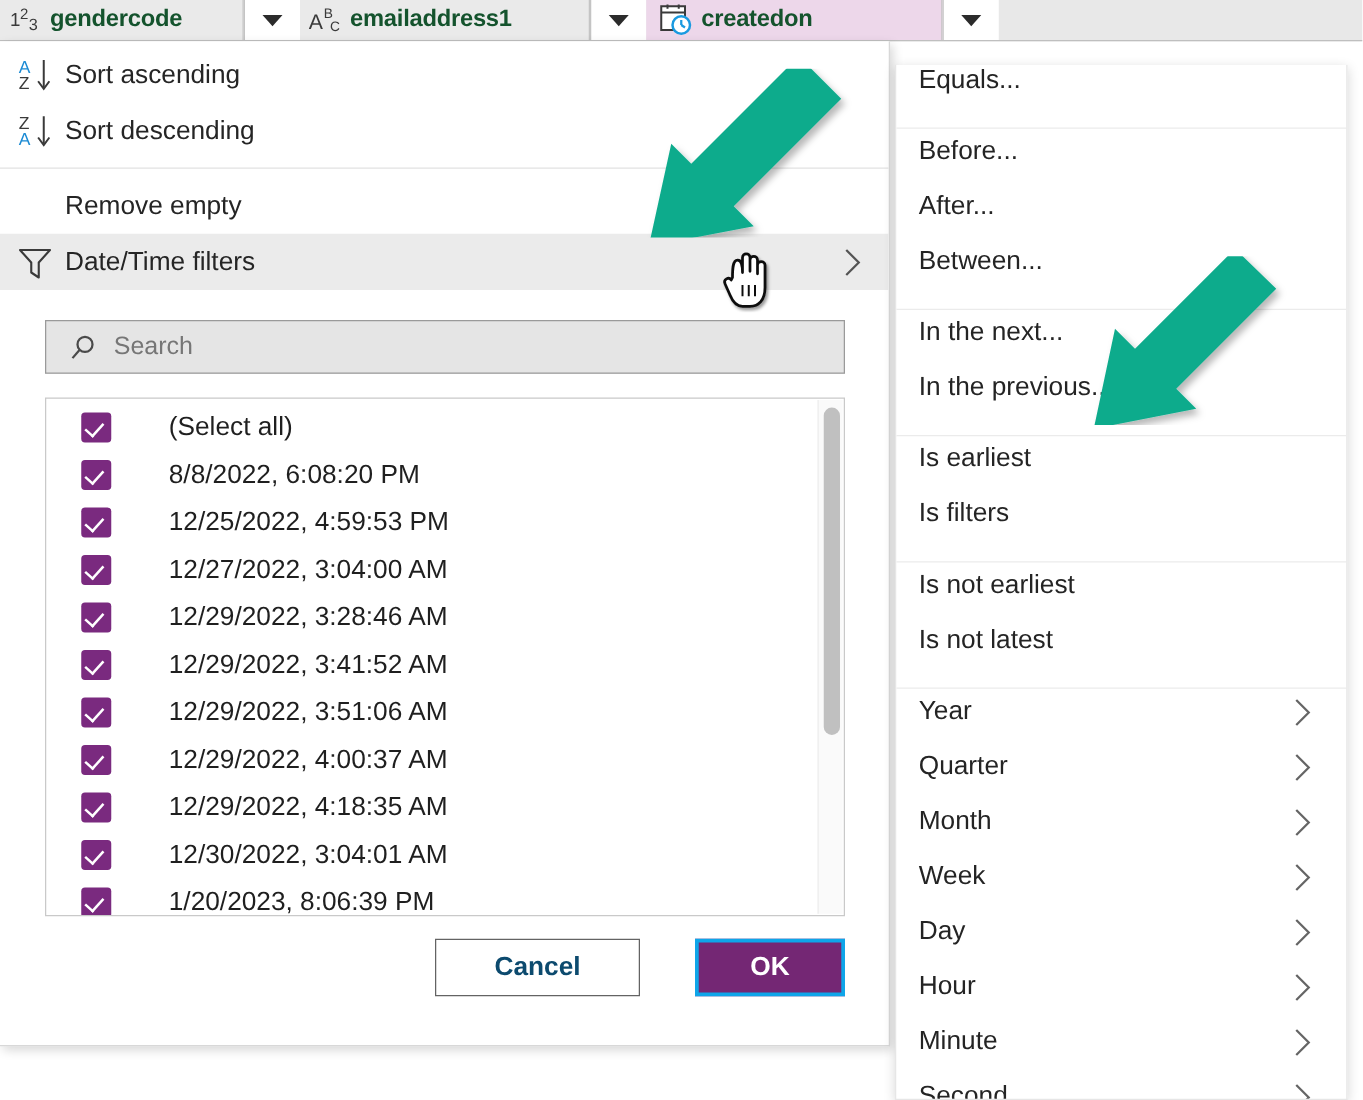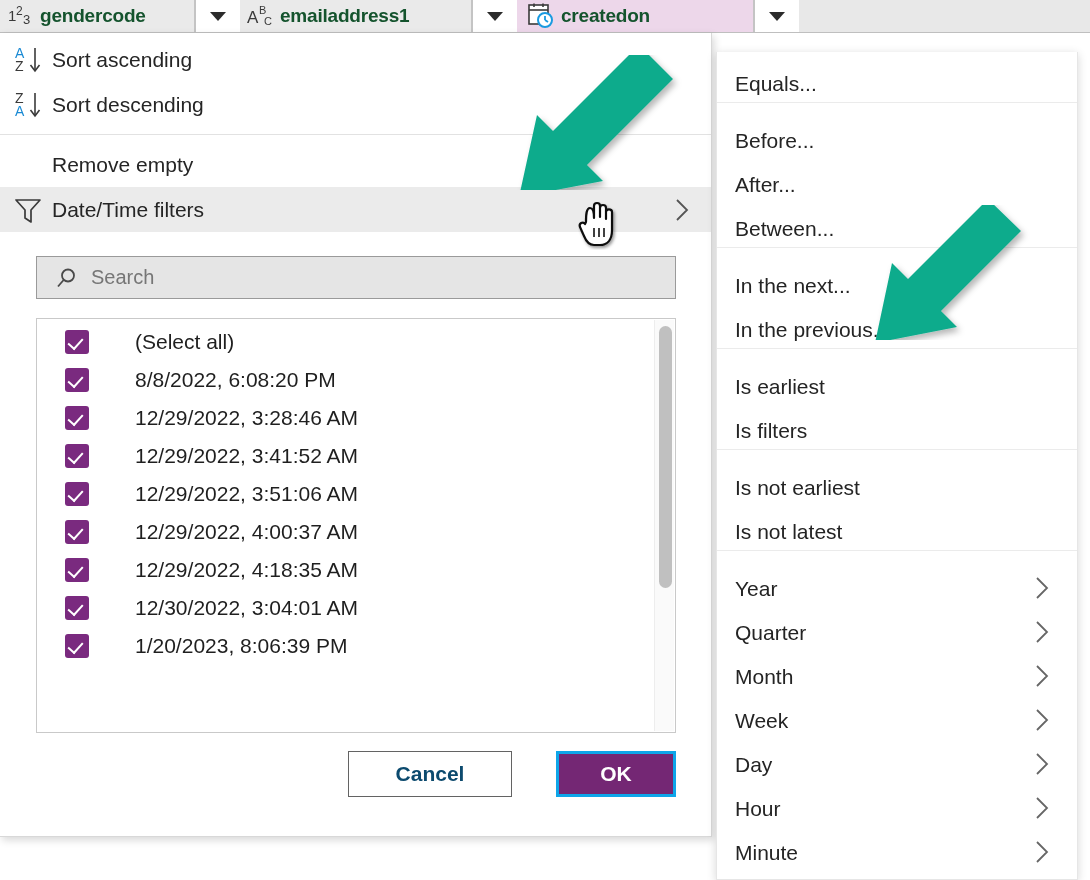--- a/index.html
+++ b/index.html
@@ -241,21 +241,21 @@
     background: #ffffff;
     border: 1px solid #e6e6e6;
     border-top: none;
     box-shadow: 0 2px 9px rgba(0,0,0,0.16);
     box-sizing: border-box;
     overflow: hidden;
   }
   .sub-row {
     height: 44px;
     display: flex;
-    align-items: flex-end;
+    align-items: flex-start;
     padding-left: 18px;
     box-sizing: border-box;
     cursor: default;
   }
   .sub-label {
     font-size: 21px;
     color: #242424;
     white-space: nowrap;
   }
   .sub-chev {
@@ -401,20 +401,28 @@
 
   <div id="list-box">
     <div id="list-inner">
         <div class="chk-row">
           <span class="chk"></span>
           <span class="chk-label">(Select all)</span>
         </div>
         <div class="chk-row">
           <span class="chk"></span>
           <span class="chk-label">8/8/2022, 6:08:20 PM</span>
+        </div>
+        <div class="chk-row">
+          <span class="chk"></span>
+          <span class="chk-label">12/25/2022, 4:59:53 PM</span>
+        </div>
+        <div class="chk-row">
+          <span class="chk"></span>
+          <span class="chk-label">12/27/2022, 3:04:00 AM</span>
         </div>
         <div class="chk-row">
           <span class="chk"></span>
           <span class="chk-label">12/29/2022, 3:28:46 AM</span>
         </div>
         <div class="chk-row">
           <span class="chk"></span>
           <span class="chk-label">12/29/2022, 3:41:52 AM</span>
         </div>
         <div class="chk-row">

